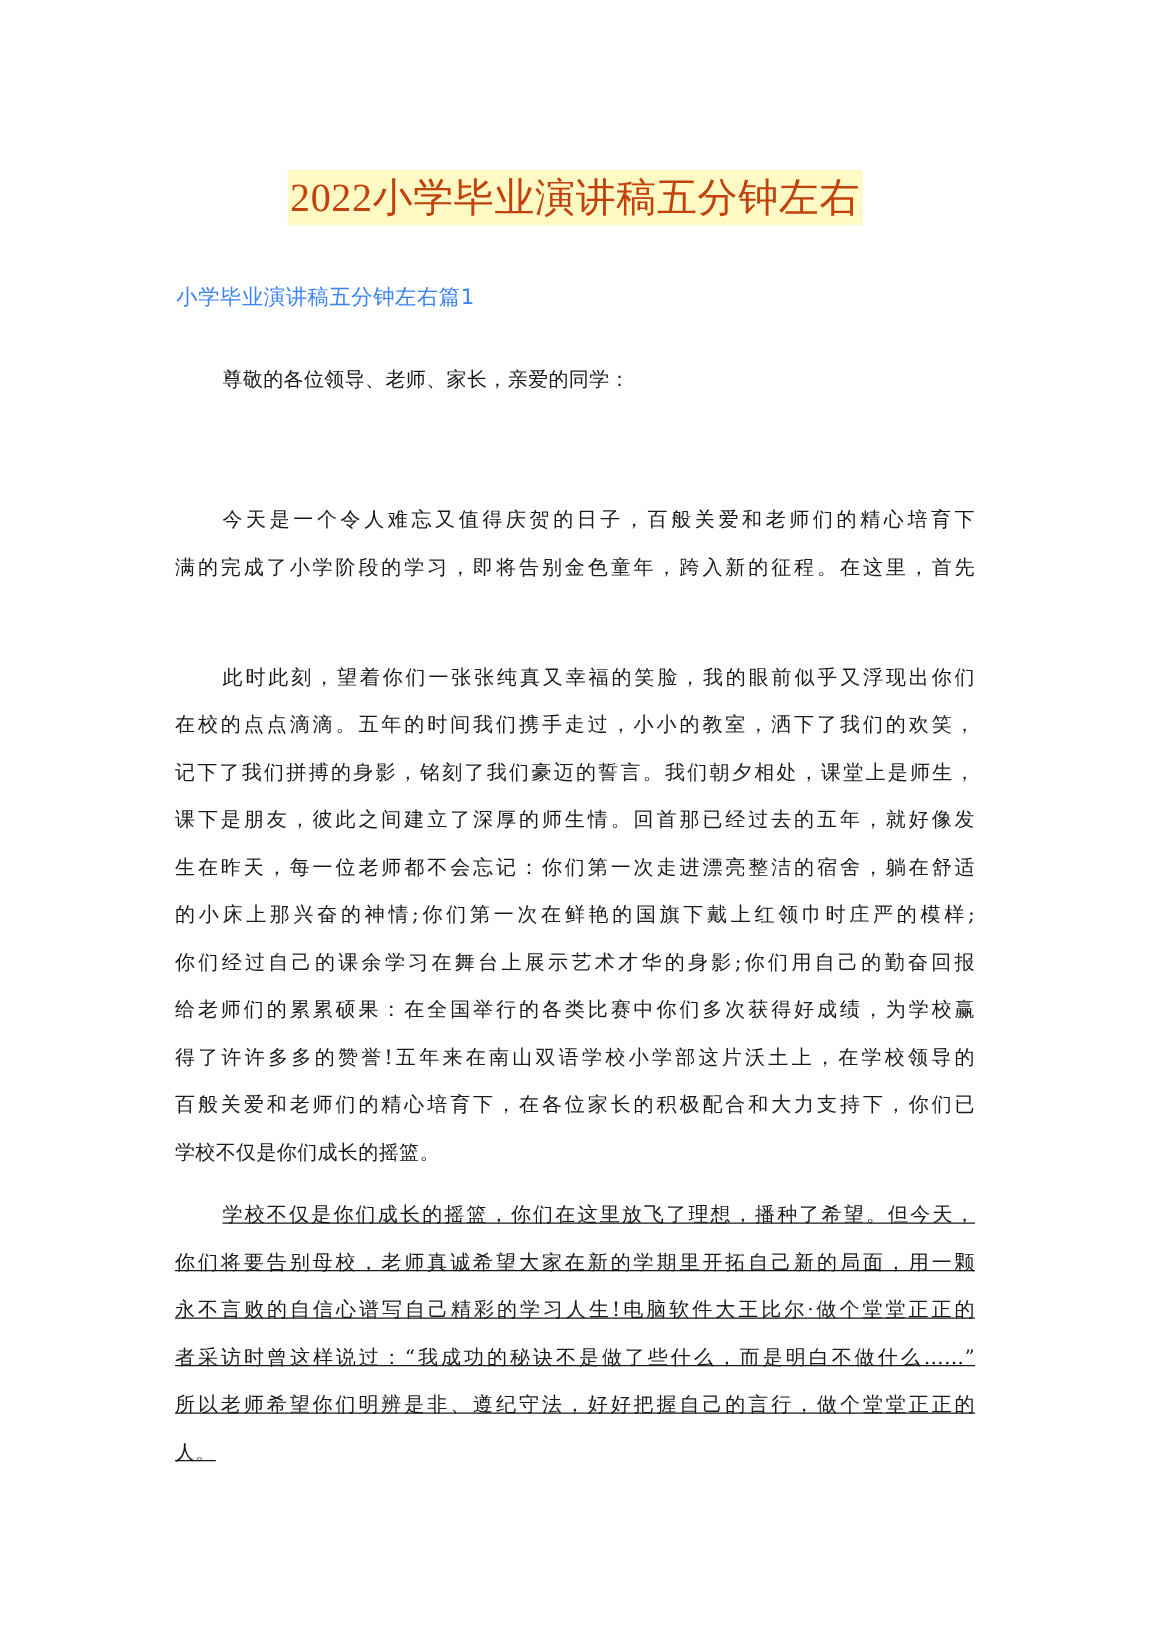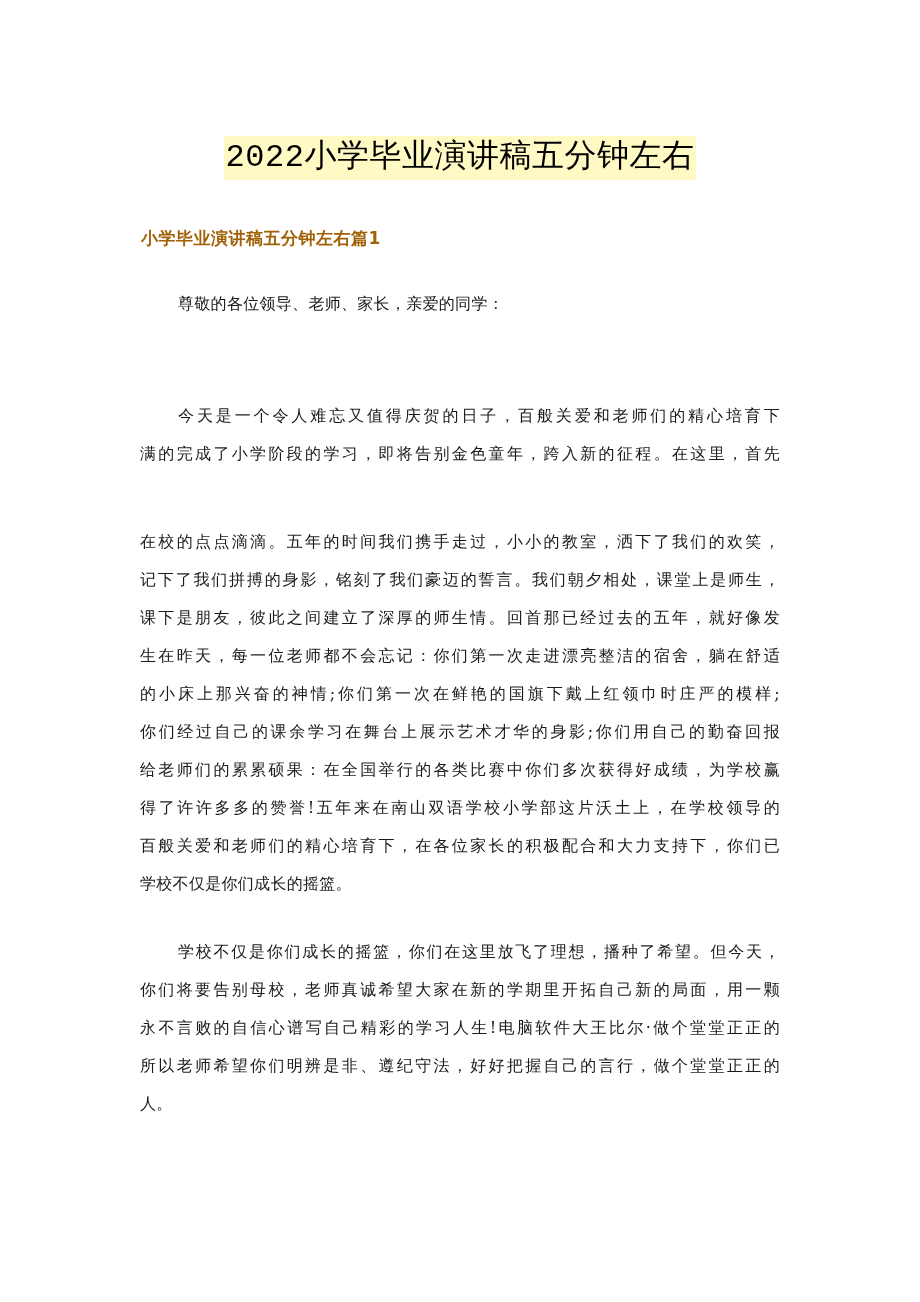--- a/index.html
+++ b/index.html
@@ -1,24 +1,24 @@
 <!DOCTYPE html>
 <html><head>
   <meta charset="utf-8">
   <style>
     html, body { margin: 0; padding: 0; background: #ffffff; }
     body { width: 920px; height: 1302px; position: relative; overflow: hidden;
       font-family: "DejaVu Serif", "Liberation Serif", serif; color: #1a1a1a; }
     .page { position: absolute; left: 0; top: 0; width: 920px; height: 1302px; }
     .title-wrap { position: absolute; top: 136px; left: 0; width: 920px; text-align: center; }
-    .title { display: inline-block; background: #fff9c4; color: #000000;
+    .title { display: inline-block; background: #fff9c4; color: #c2410c;
       font-size: 32px; line-height: 44px; padding: 0 2px; letter-spacing: 0.5px;
-      font-family: Liberation Mono, monospace; }
-    .section-heading { position: absolute; top: 226px; left: 141px; color: #a16207;
-      font-size: 17px; line-height: 24px; font-weight: bold;
+      font-family: Liberation Serif, serif; }
+    .section-heading { position: absolute; top: 226px; left: 141px; color: #3b82f6;
+      font-size: 17px; line-height: 24px; font-weight: normal;
       font-family: "DejaVu Sans", "Liberation Sans", sans-serif; letter-spacing: 0.5px; }
     .body { position: absolute; left: 140px; width: 640px; font-size: 16px; }
     .line { height: 38px; line-height: 38px; white-space: nowrap; letter-spacing: 0.3px;
       font-family: "DejaVu Serif", "Liberation Serif", serif; }
     .indent { padding-left: 38px; }
     .justify { text-align: justify; text-align-last: justify; }
   </style>
 </head>
 <body>
 
@@ -34,33 +34,35 @@
     <div class="line indent">尊敬的各位领导、老师、家长，亲爱的同学：</div>
   </div>
 
 
   <div class="body" style="top:397px;">
     <div class="line indent justify">今天是一个令人难忘又值得庆贺的日子，百般关爱和老师们的精心培育下</div>
     <div class="line justify">满的完成了小学阶段的学习，即将告别金色童年，跨入新的征程。在这里，首先</div>
   </div>
 
   <div class="body" style="top:523px;">
+    <div class="line indent justify">此时此刻，望着你们一张张纯真又幸福的笑脸，我的眼前似乎又浮现出你们</div>
     <div class="line justify">在校的点点滴滴。五年的时间我们携手走过，小小的教室，洒下了我们的欢笑，</div>
     <div class="line justify">记下了我们拼搏的身影，铭刻了我们豪迈的誓言。我们朝夕相处，课堂上是师生，</div>
     <div class="line justify">课下是朋友，彼此之间建立了深厚的师生情。回首那已经过去的五年，就好像发</div>
     <div class="line justify">生在昨天，每一位老师都不会忘记：你们第一次走进漂亮整洁的宿舍，躺在舒适</div>
     <div class="line justify">的小床上那兴奋的神情;你们第一次在鲜艳的国旗下戴上红领巾时庄严的模样;</div>
     <div class="line justify">你们经过自己的课余学习在舞台上展示艺术才华的身影;你们用自己的勤奋回报</div>
     <div class="line justify">给老师们的累累硕果：在全国举行的各类比赛中你们多次获得好成绩，为学校赢</div>
     <div class="line justify">得了许许多多的赞誉!五年来在南山双语学校小学部这片沃土上，在学校领导的</div>
     <div class="line justify">百般关爱和老师们的精心培育下，在各位家长的积极配合和大力支持下，你们已</div>
     <div class="line">学校不仅是你们成长的摇篮。</div>
   </div>
 
-  <div class="body" style="top:933px;">
+  <div class="body" style="top:953px;text-decoration:underline;">
     <div class="line indent justify">学校不仅是你们成长的摇篮，你们在这里放飞了理想，播种了希望。但今天，</div>
     <div class="line justify">你们将要告别母校，老师真诚希望大家在新的学期里开拓自己新的局面，用一颗</div>
     <div class="line justify">永不言败的自信心谱写自己精彩的学习人生!电脑软件大王比尔·做个堂堂正正的</div>
+    <div class="line justify">者采访时曾这样说过：“我成功的秘诀不是做了些什么，而是明白不做什么……”</div>
     <div class="line justify">所以老师希望你们明辨是非、遵纪守法，好好把握自己的言行，做个堂堂正正的</div>
     <div class="line">人。</div>
   </div>
 
 </div>
 
 </body></html>

